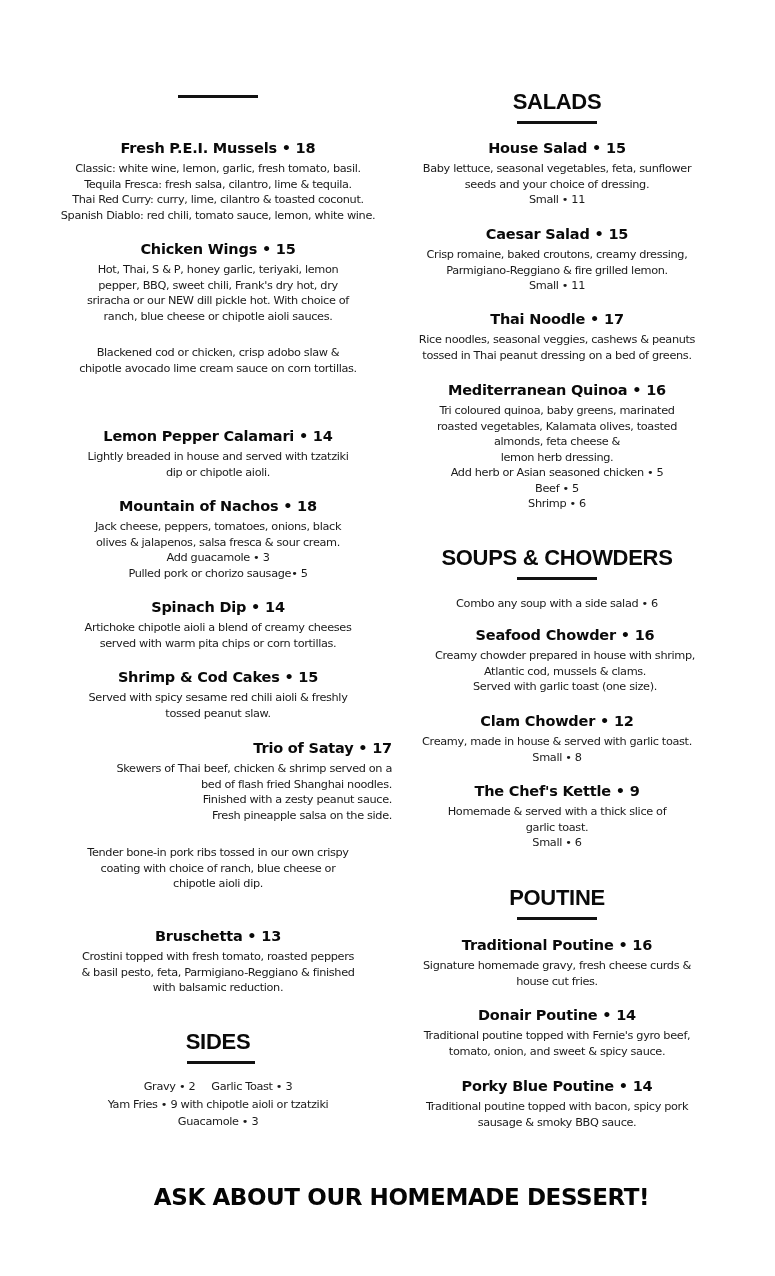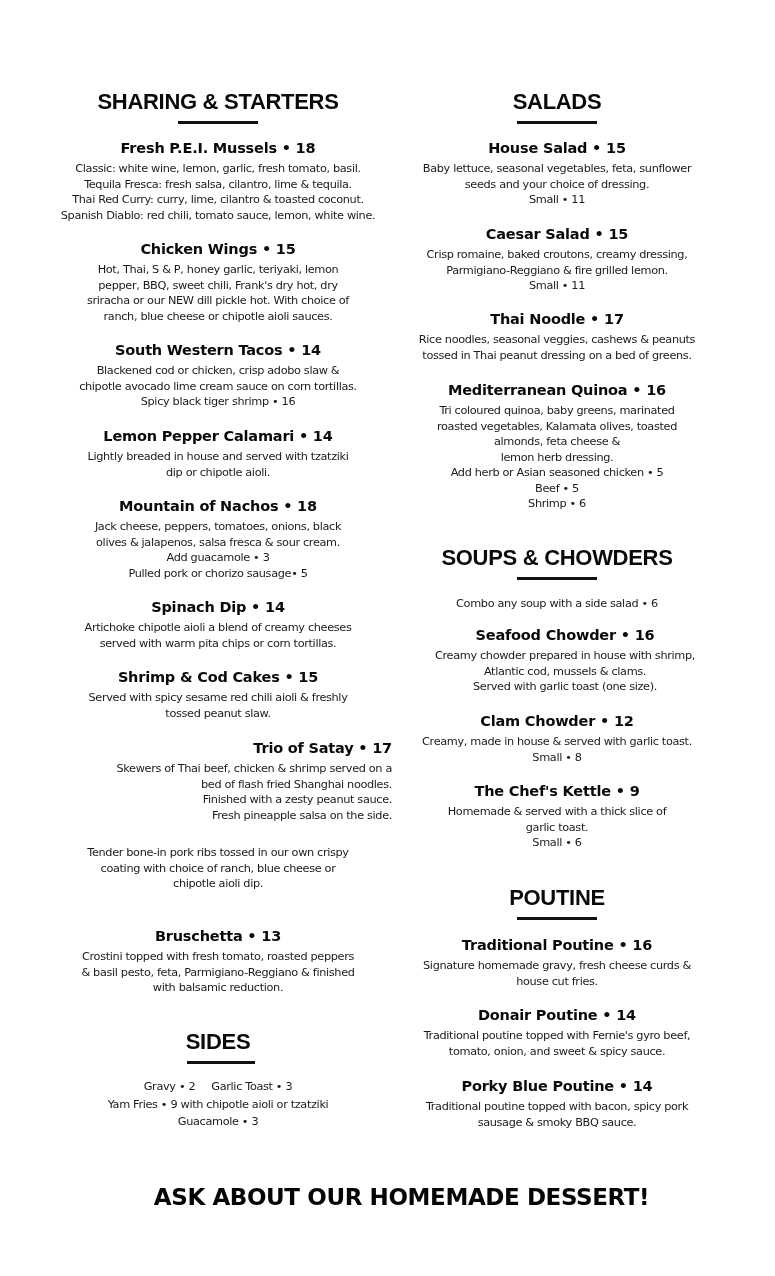--- a/index.html
+++ b/index.html
@@ -32,21 +32,20 @@
     font-family:"DejaVu Sans", sans-serif; font-weight:bold; font-size:23px;
     letter-spacing:-0.4px; color:#050505;
   }
 </style>
 </head>
 <body>
 
 <div class="col col-left">
 
   <div style="position:absolute; top:89px; left:0; width:348px;">
-    <h2 class="sec-title">SHARING &amp; STARTERS</h2>
     <div class="sec-rule"></div>
   </div>
 
   <div style="position:absolute; top:139px; left:0; width:348px;">
     <div class="item-title">Fresh P.E.I. Mussels • 18</div>
     <div class="desc">
       <span>Classic: white wine, lemon, garlic, fresh tomato, basil.</span>
       <span>Tequila Fresca: fresh salsa, cilantro, lime &amp; tequila.</span>
       <span>Thai Red Curry: curry, lime, cilantro &amp; toasted coconut.</span>
       <span>Spanish Diablo: red chili, tomato sauce, lemon, white wine.</span>
@@ -57,25 +56,23 @@
     <div class="item-title">Chicken Wings • 15</div>
     <div class="desc">
       <span>Hot, Thai, S &amp; P, honey garlic, teriyaki, lemon</span>
       <span>pepper, BBQ, sweet chili, Frank's dry hot, dry</span>
       <span>sriracha or our NEW dill pickle hot. With choice of</span>
       <span>ranch, blue cheese or chipotle aioli sauces.</span>
     </div>
   </div>
 
   <div style="position:absolute; top:341px; left:0; width:348px;">
-    <div class="item-title">South Western Tacos • 14</div>
     <div class="desc">
       <span>Blackened cod or chicken, crisp adobo slaw &amp;</span>
       <span>chipotle avocado lime cream sauce on corn tortillas.</span>
-      <span>Spicy black tiger shrimp • 16</span>
     </div>
   </div>
 
   <div style="position:absolute; top:427px; left:0; width:348px;">
     <div class="item-title">Lemon Pepper Calamari • 14</div>
     <div class="desc">
       <span>Lightly breaded in house and served with tzatziki</span>
       <span>dip or chipotle aioli.</span>
     </div>
   </div>

